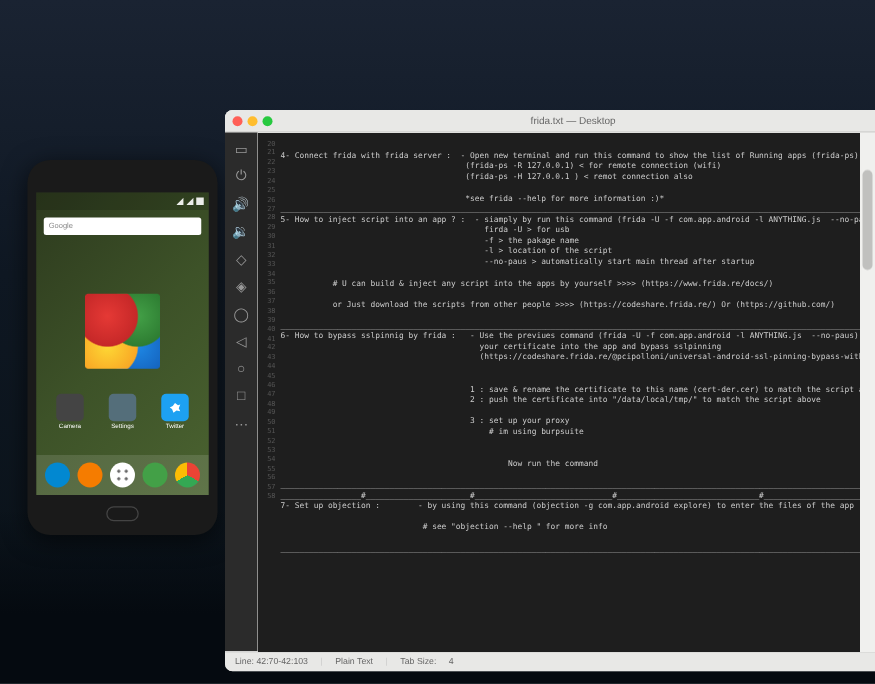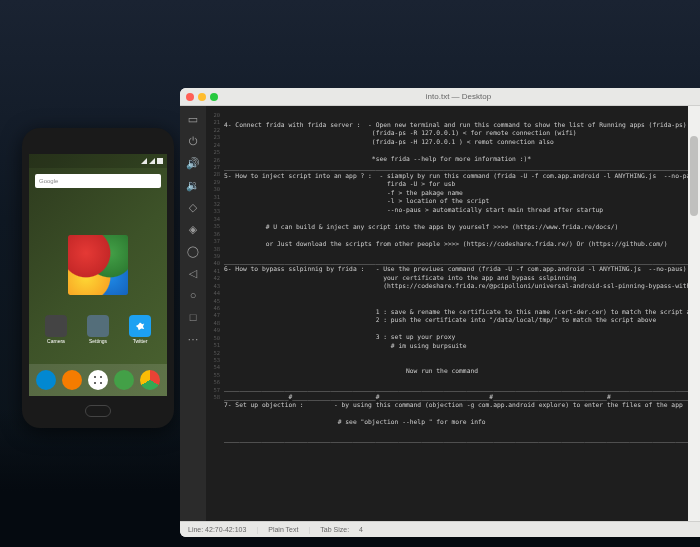--- a/index.html
+++ b/index.html
@@ -190,21 +190,21 @@
   <div class="phone-btn"></div>
 </div>
 
 <div class="editor">
   <div class="titlebar">
     <div class="traffic">
       <span class="tl-r"></span>
       <span class="tl-y"></span>
       <span class="tl-g"></span>
     </div>
-    <div class="title">into.txt — Desktop</div>
+    <div class="title">frida.txt — Desktop</div>
   </div>
   <div class="editor-body">
     <div class="sidebar">
       <div class="tool">▭</div>
       <div class="tool">⏻</div>
       <div class="tool">🔊</div>
       <div class="tool">🔉</div>
       <div class="tool">◇</div>
       <div class="tool">◈</div>
       <div class="tool">◯</div>

